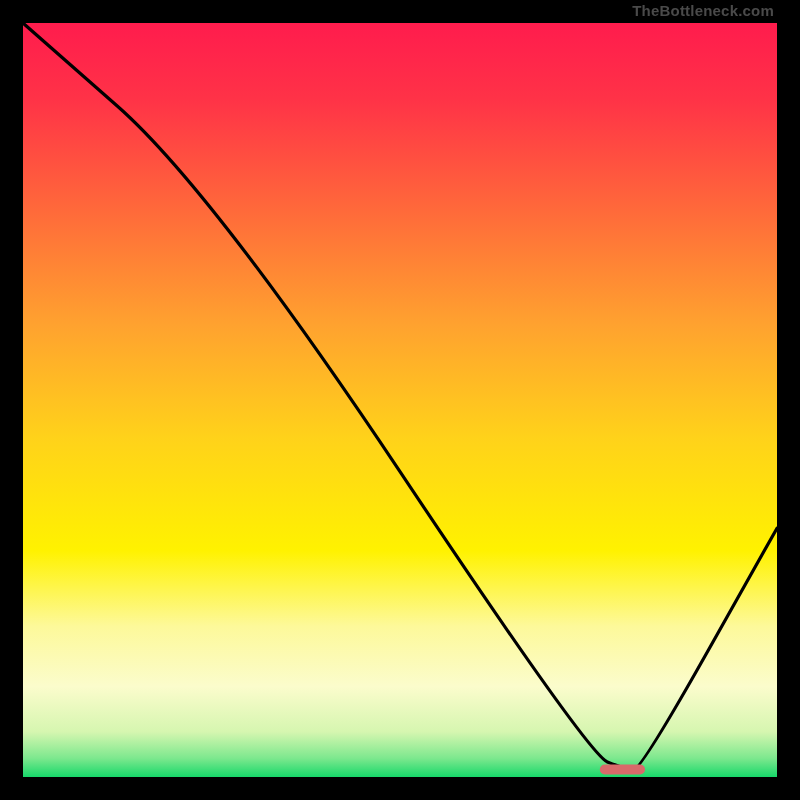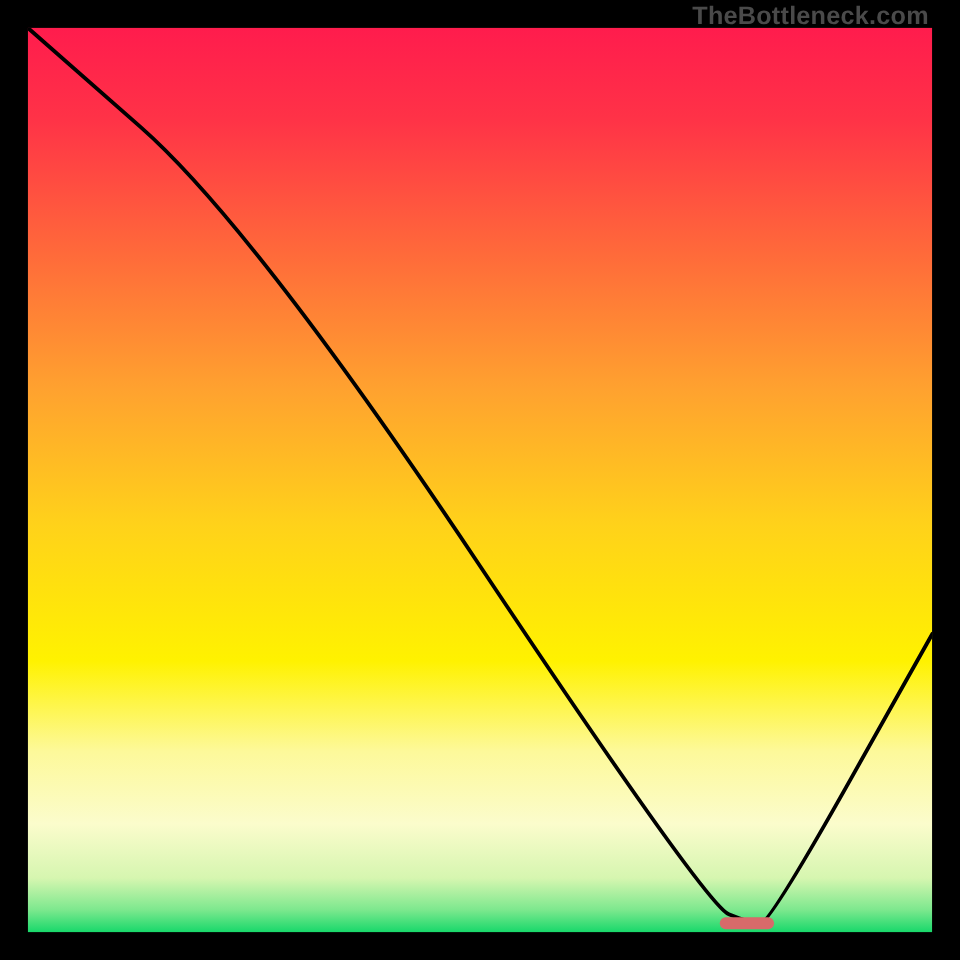--- a/index.html
+++ b/index.html
@@ -25,21 +25,21 @@
     top: 23px;
     width: 754px;
     height: 754px;
     overflow: hidden;
   }
   .watermark {
     position: absolute;
     top: 2px;
     right: 26px;
     color: #4a4a4a;
-    font-size: 21px;
+    font-size: 15px;
     font-weight: 600;
     letter-spacing: 0.2px;
     user-select: none;
   }
   svg {
     display: block;
   }
 </style>
 </head>
 <body>

